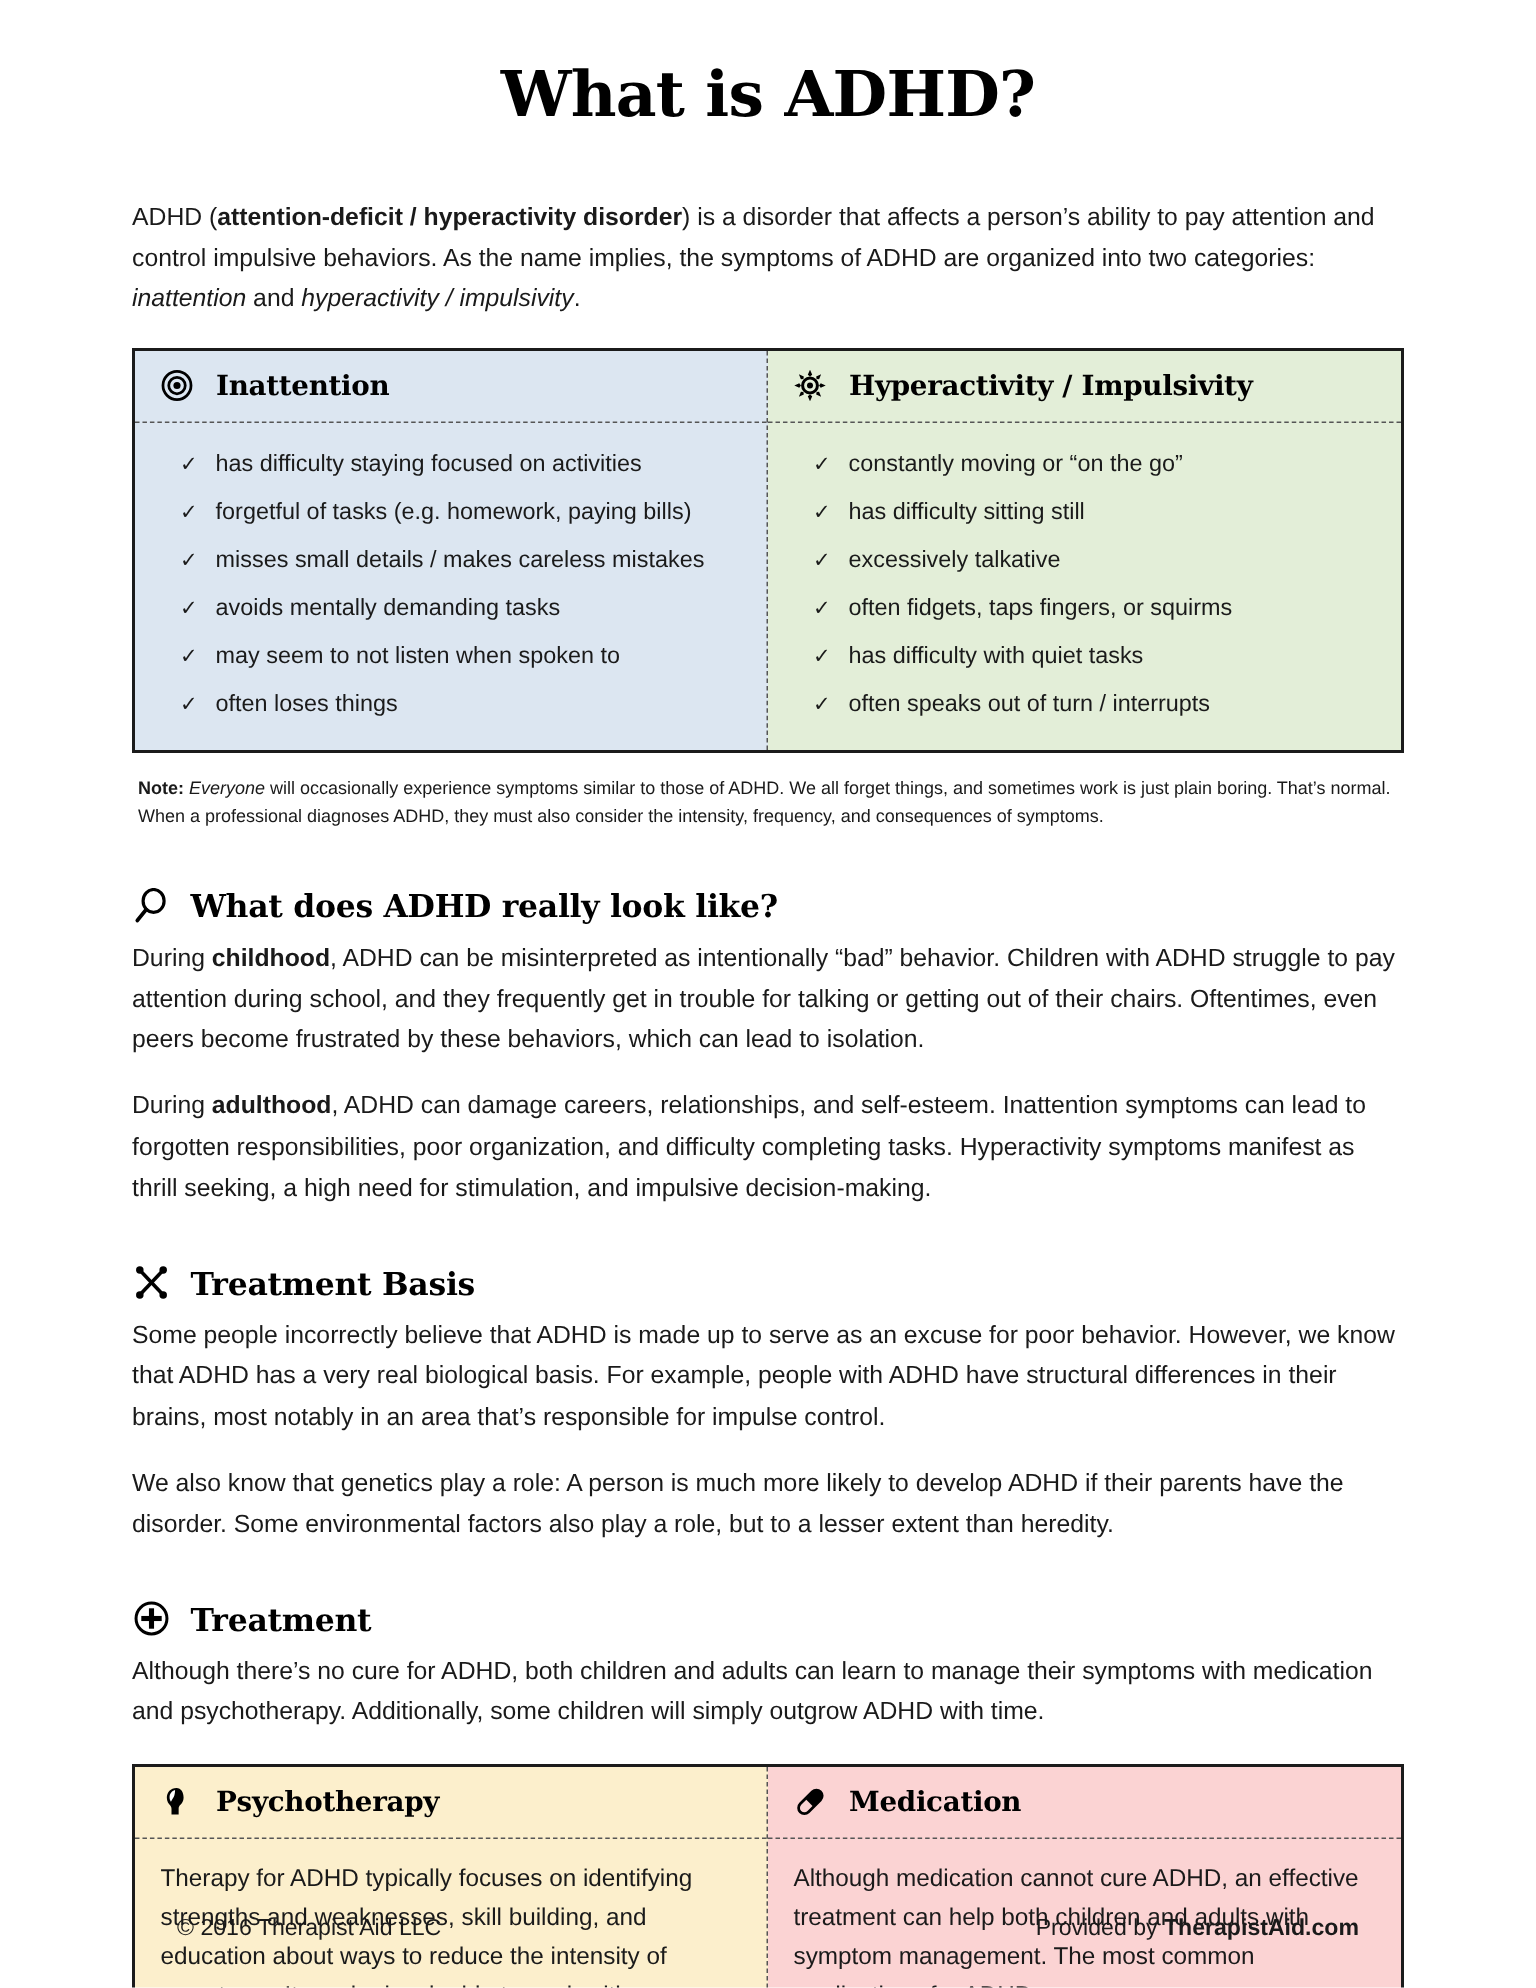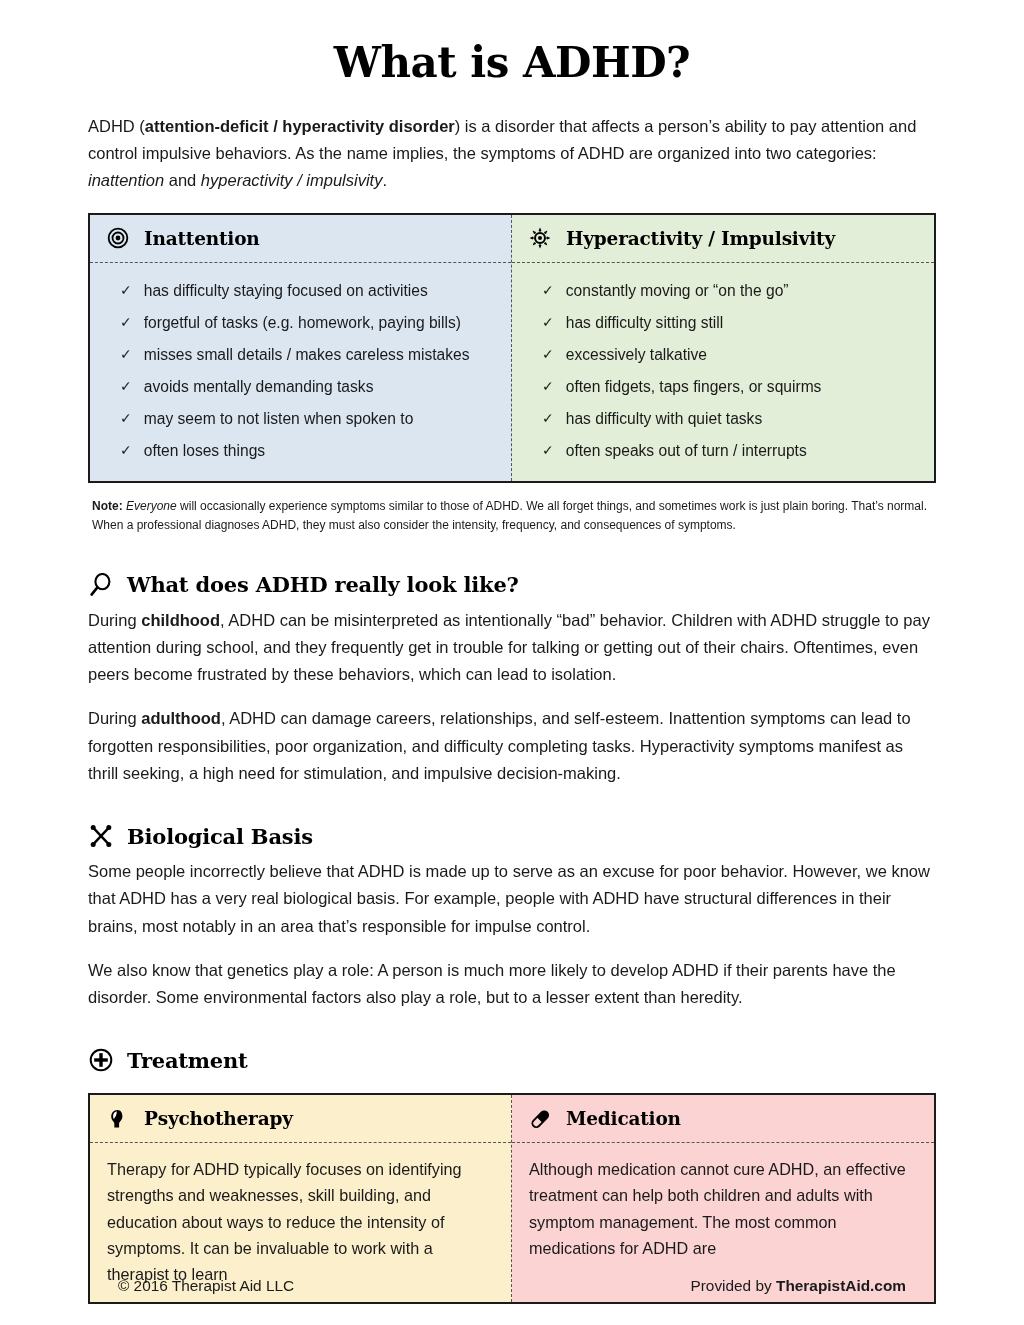--- a/index.html
+++ b/index.html
@@ -35,21 +35,21 @@
   }
 
   
   .para {
     font-size: 16.5px;
     line-height: 1.65;
     margin: 0;
     color: #1a1a1a;
   }
   .para + .para { margin-top: 17px; }
-  .intro { margin-top: 26px; }
+  .intro { margin-top: 45px; }
 
   .note {
     font-size: 12px;
     line-height: 1.62;
     margin: 14px 0 0 4px;
     color: #1a1a1a;
   }
 
   b, strong { font-weight: bold; }
   i, em { font-style: italic; }
@@ -300,35 +300,36 @@
     <span class="sec-icon">
       <svg width="24" height="24" viewBox="0 0 24 24" aria-hidden="true">
         <line x1="4.6" y1="4.2" x2="19.4" y2="19.8" stroke="#000" stroke-width="2.4"></line>
         <line x1="19.4" y1="4.2" x2="4.6" y2="19.8" stroke="#000" stroke-width="2.4"></line>
         <circle cx="4.2" cy="3.6" r="2.5" fill="#000"></circle>
         <circle cx="19.8" cy="3.6" r="2.5" fill="#000"></circle>
         <circle cx="4.2" cy="20.4" r="2.5" fill="#000"></circle>
         <circle cx="19.8" cy="20.4" r="2.5" fill="#000"></circle>
       </svg>
     </span>
-    <span class="sec-title">Biological Basis</span>
+    <span class="sec-title">Treatment Basis</span>
   </div>
   <p class="para">Some people incorrectly believe that ADHD is made up to serve as an excuse for poor behavior. However, we know that ADHD has a very real biological basis. For example, people with ADHD have structural differences in their brains, most notably in an area that’s responsible for impulse control.</p>
   <p class="para">We also know that genetics play a role: A person is much more likely to develop ADHD if their parents have the disorder. Some environmental factors also play a role, but to a lesser extent than heredity.</p>
 
   <div class="section-head">
     <span class="sec-icon">
       <svg width="24" height="24" viewBox="0 0 24 24" aria-hidden="true">
         <circle cx="12" cy="12" r="10.3" fill="none" stroke="#000" stroke-width="2"></circle>
         <rect x="10.3" y="5.2" width="3.4" height="13.6" fill="#000"></rect>
         <rect x="5.2" y="10.3" width="13.6" height="3.4" fill="#000"></rect>
       </svg>
     </span>
     <span class="sec-title">Treatment</span>
   </div>
+  <p class="para">Although there’s no cure for ADHD, both children and adults can learn to manage their symptoms with medication and psychotherapy. Additionally, some children will simply outgrow ADHD with time.</p>
 
   <div class="tbl tbl-bottom">
 
     <div class="col left c-cream">
       <div class="col-head">
         <span class="hd-icon">
           <svg width="22" height="22" viewBox="0 0 24 24" aria-hidden="true">
             <path d="M11.6 2.2 C7.4 2.2 4.6 5.4 4.6 9.2 C4.6 12.0 6.0 13.6 7.0 14.8 C7.7 15.7 8.0 16.4 8.0 17.5 L8.0 21.4 L13.2 21.4 L13.2 17.2 C13.2 16.2 13.6 15.4 14.3 14.6 C15.6 13.2 16.8 11.7 16.8 9.2 C16.8 5.4 15.0 2.2 11.6 2.2 Z" fill="#000"></path>
             <path d="M10.6 3.6 C8.2 4.2 6.6 6.4 6.6 9.0 C6.6 10.2 7.0 11.2 7.6 12.1 C8.2 11.0 9.0 10.0 9.6 8.8 C10.2 7.5 10.6 5.6 10.6 3.6 Z" fill="#ffffff"></path>
           </svg>

